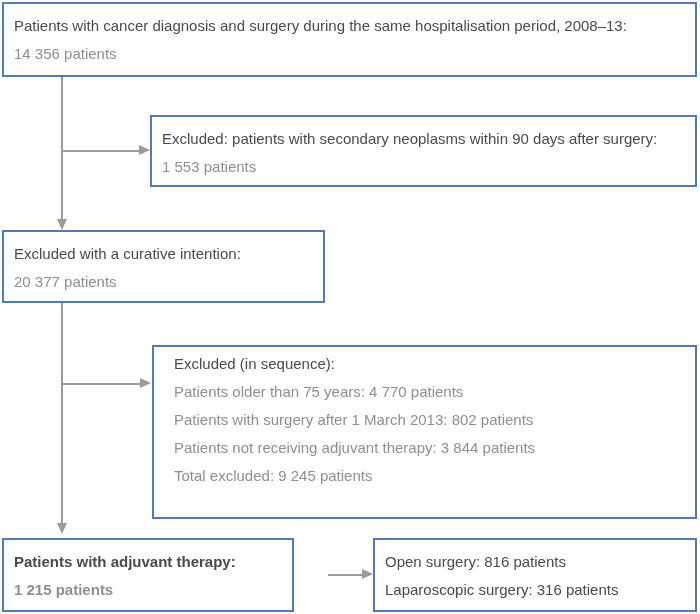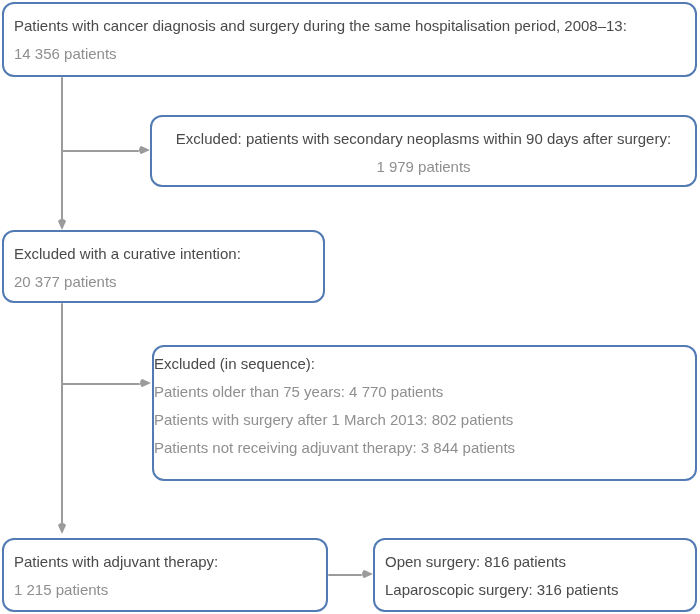--- a/index.html
+++ b/index.html
@@ -3,21 +3,21 @@
 <meta charset="utf-8">
 <style>
   :root {
     --background: #ffffff;
     --box-border: #527bb3;
     --box-fill: #ffffff;
     --text-dark: #4a4a4a;
     --text-gray: #8f8f8f;
     --arrow: #9b9b9b;
   }
-  * { margin: 0; padding: 0; box-sizing: border-box; border-radius: 12px; }
+  * { margin: 0; padding: 0; box-sizing: border-box; }
   html, body { background: var(--background); }
   .diagram {
     position: relative;
     width: 700px;
     height: 614px;
     background: var(--background);
     font-family: "Liberation Sans", sans-serif;
     font-size: 15px;
     overflow: hidden;
   }
@@ -27,24 +27,24 @@
     border: 2px solid var(--box-border);
     padding: 8px 10px;
     line-height: 28px;
   }
   .bline { white-space: nowrap; }
   .dark { color: var(--text-dark); }
   .gray { color: var(--text-gray); }
 
   
   .box-initial            { left: 2px;   top: 2px;   width: 695px; height: 75px; }
-  .box-excluded-neoplasms { left: 150px; top: 115px; width: 547px; height: 72px; text-align: center; }
+  .box-excluded-neoplasms { left: 150px; top: 115px; width: 547px; height: 72px; }
   .box-curative           { left: 2px;   top: 230px; width: 323px; height: 73px; }
-  .box-excluded-sequence  { left: 152px; top: 345px; width: 545px; height: 136px; padding: 3px 0; }
-  .box-adjuvant           { left: 2px;   top: 538px; width: 326px; height: 74px; }
+  .box-excluded-sequence  { left: 152px; top: 345px; width: 545px; height: 174px; padding: 3px 20px; }
+  .box-adjuvant           { left: 2px;   top: 538px; width: 292px; height: 74px; font-weight: bold; }
   .box-surgery            { left: 373px; top: 538px; width: 324px; height: 74px; }
 
   
   .vline, .hline { position: absolute; background: var(--arrow); }
   .vline { width: 2px; }
   .hline { height: 2px; }
   .vline-1 { left: 61px;  top: 77px;  height: 143px; }
   .vline-2 { left: 61px;  top: 303px; height: 221px; }
   .hline-1 { left: 62px;  top: 150px; width: 77px; }
   .hline-2 { left: 62px;  top: 383px; width: 78px; }
@@ -79,38 +79,39 @@
     <div class="bline gray">14 356 patients</div>
   </div>
 
   <div class="vline vline-1"></div>
   <div class="arrow-down ad-1"></div>
   <div class="hline hline-1"></div>
   <div class="arrow-right ar-1"></div>
 
   <div class="box box-excluded-neoplasms">
     <div class="bline dark">Excluded: patients with secondary neoplasms within 90 days after surgery:</div>
-    <div class="bline gray">1 979 patients</div>
+    <div class="bline gray">1 553 patients</div>
   </div>
 
   <div class="box box-curative">
     <div class="bline dark">Excluded with a curative intention:</div>
     <div class="bline gray">20 377 patients</div>
   </div>
 
   <div class="vline vline-2"></div>
   <div class="arrow-down ad-2"></div>
   <div class="hline hline-2"></div>
   <div class="arrow-right ar-2"></div>
 
   <div class="box box-excluded-sequence">
     <div class="bline dark">Excluded (in sequence):</div>
     <div class="bline gray">Patients older than 75 years: 4 770 patients</div>
     <div class="bline gray">Patients with surgery after 1 March 2013: 802 patients</div>
     <div class="bline gray">Patients not receiving adjuvant therapy: 3 844 patients</div>
+    <div class="bline gray">Total excluded: 9 245 patients</div>
   </div>
 
   <div class="box box-adjuvant">
     <div class="bline dark">Patients with adjuvant therapy:</div>
     <div class="bline gray">1 215 patients</div>
   </div>
 
   <div class="hline hline-3"></div>
   <div class="arrow-right ar-3"></div>
 

